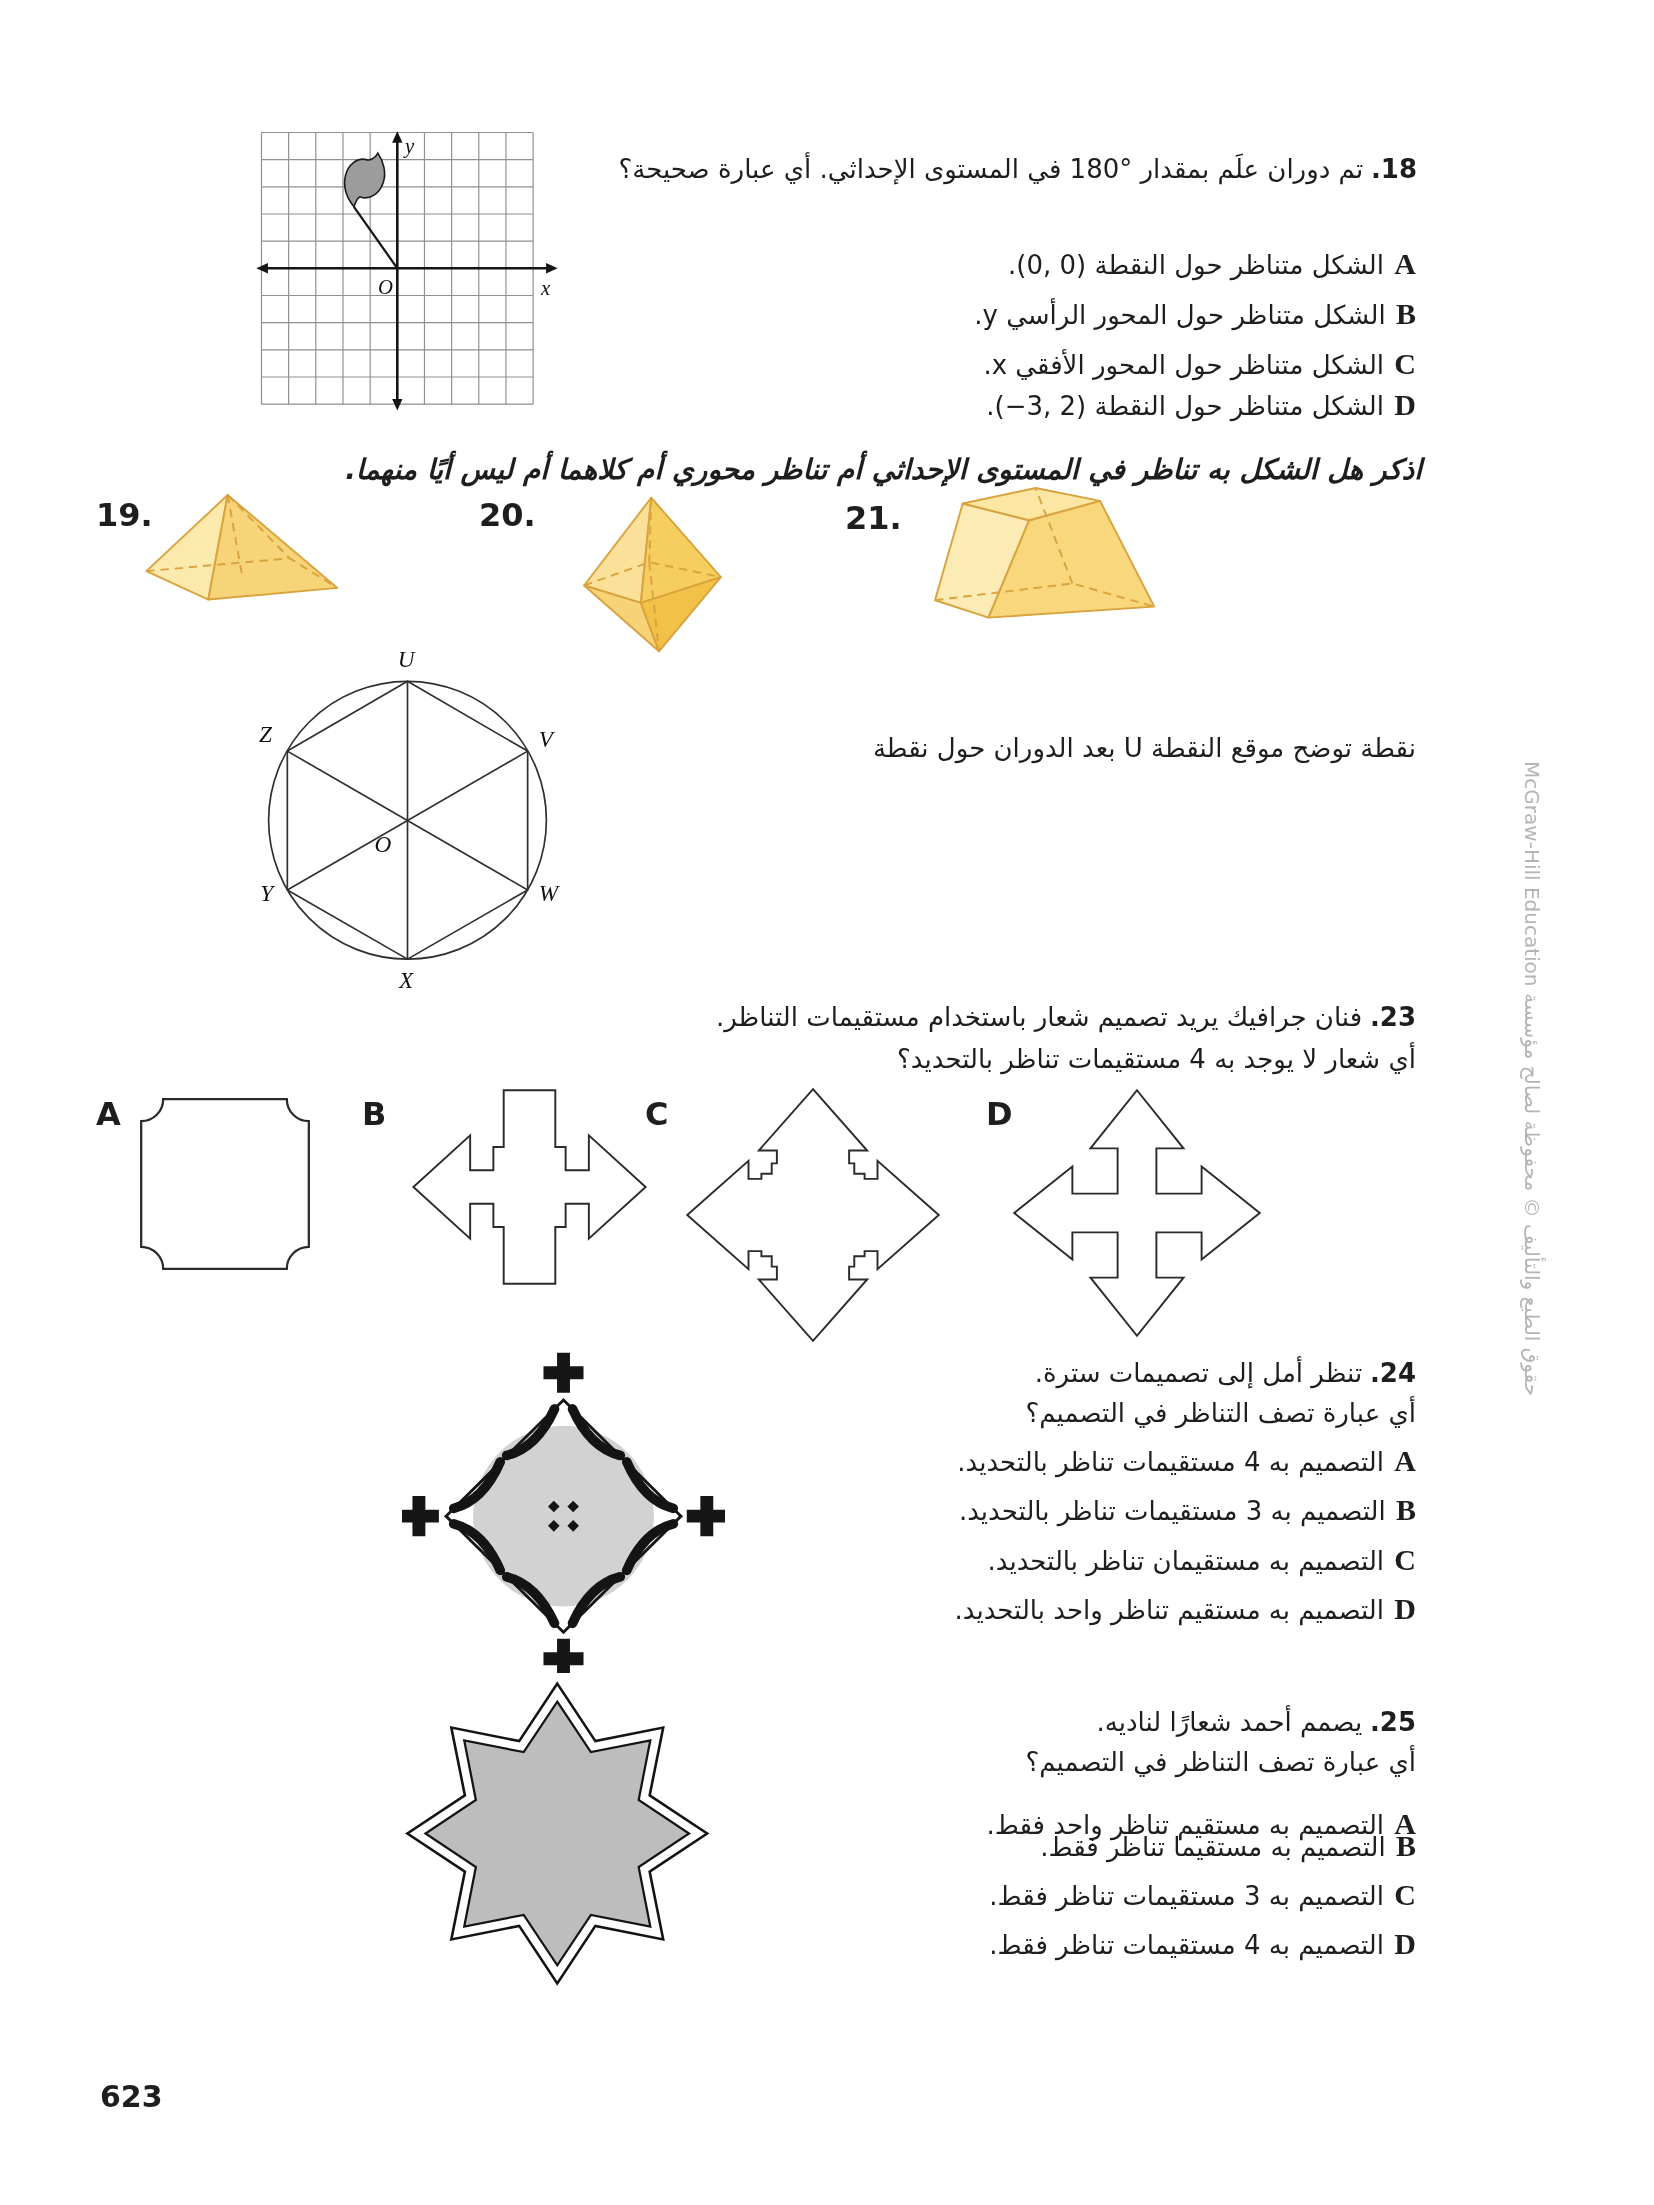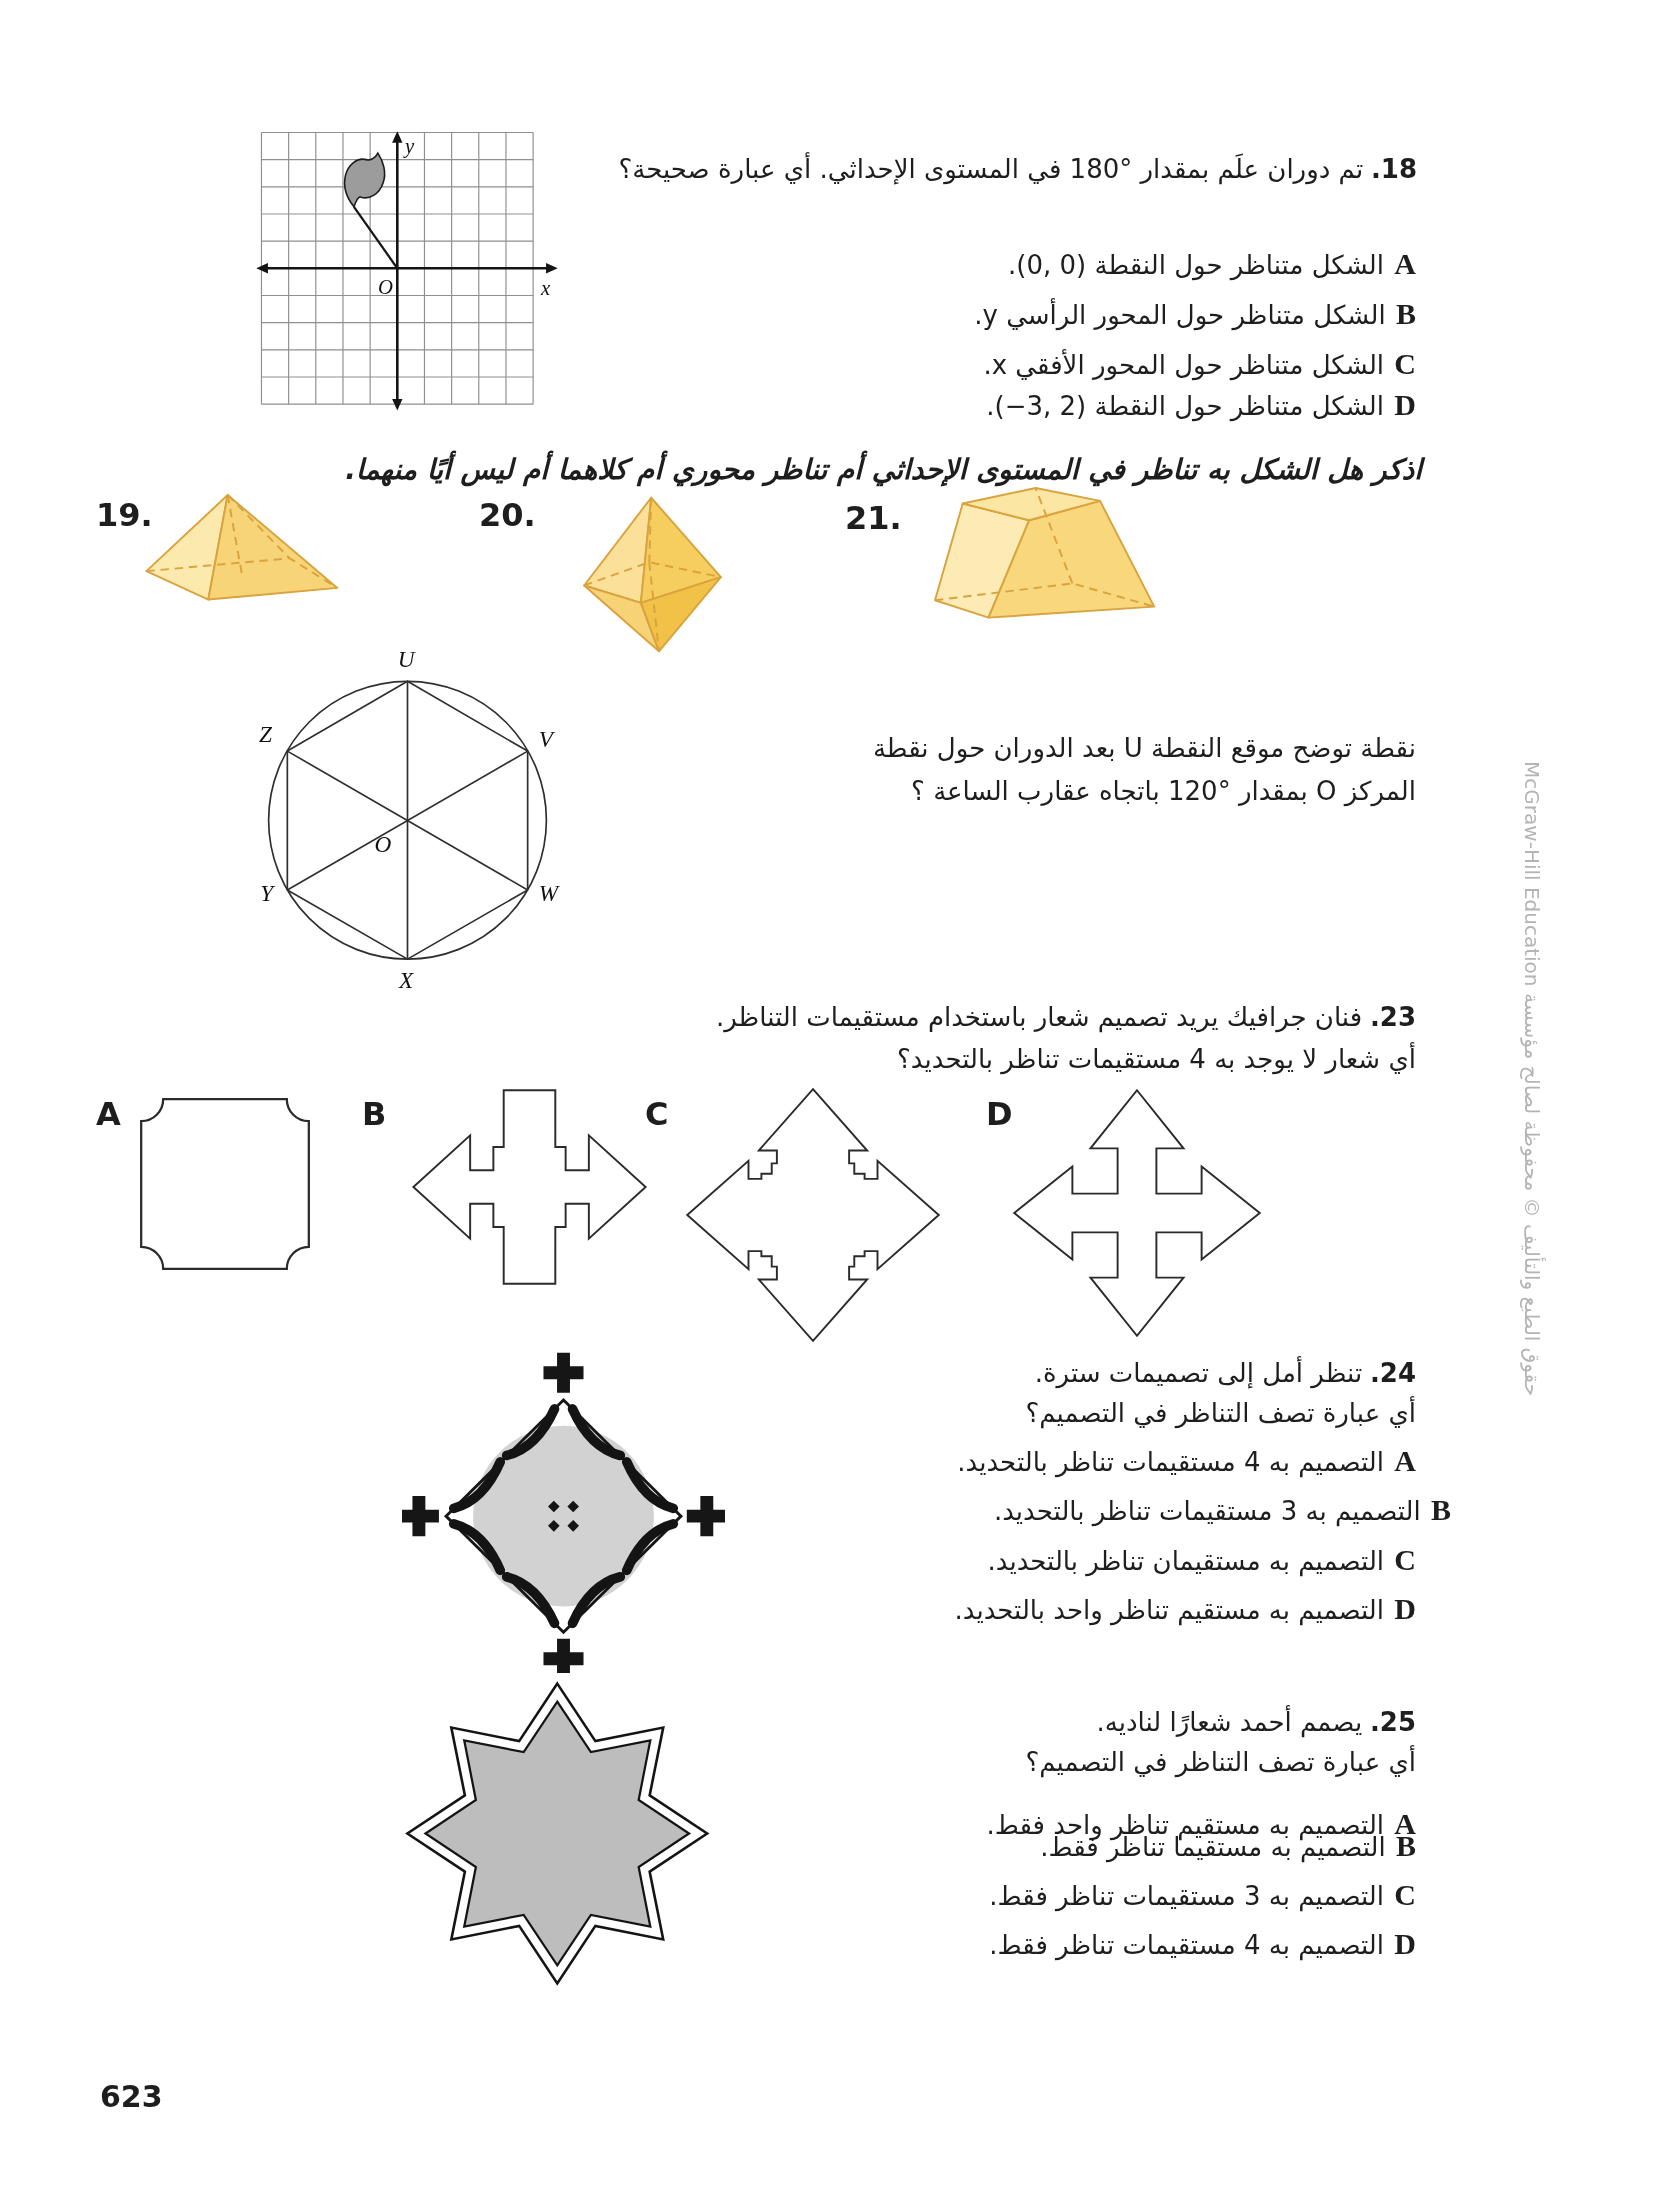--- a/index.html
+++ b/index.html
@@ -128,21 +128,20 @@
       <text x="464" y="172">V</text>
       <text x="468" y="410">W</text>
       <text x="248" y="544">X</text>
       <text x="32" y="410">Y</text>
       <text x="30" y="164">Z</text>
       <text x="212" y="334">O</text>
     </g>
   </svg>
 
   <div class="rtl-line" style="left:685px;top:731px;width:731px">نقطة توضح موقع النقطة U بعد الدوران حول نقطة</div>
-  <div class="rtl-line" style="left:685px;top:774px;width:731px">المركز O بمقدار °120 باتجاه عقارب الساعة ؟</div>
 
   <div class="rtl-line" style="left:685px;top:1000px;width:731px">
     <span class="qnum">23.</span><span>فنان جرافيك يريد تصميم شعار باستخدام مستقيمات التناظر.</span>
   </div>
   <div class="rtl-line" style="left:685px;top:1042px;width:731px">أي شعار لا يوجد به 4 مستقيمات تناظر بالتحديد؟</div>
 
   <div class="fig-num" style="left:96px;top:1095px">A</div>
   <div class="fig-num" style="left:362px;top:1095px">B</div>
   <div class="fig-num" style="left:645px;top:1095px">C</div>
   <div class="fig-num" style="left:986px;top:1095px">D</div>
@@ -190,21 +189,21 @@
     </g>
   </svg>
 
   <div class="rtl-line" style="left:685px;top:1356px;width:731px">
     <span class="qnum">24.</span><span>تنظر أمل إلى تصميمات سترة.</span>
   </div>
   <div class="rtl-line" style="left:685px;top:1396px;width:731px">أي عبارة تصف التناظر في التصميم؟</div>
   <div class="rtl-line opt" style="left:685px;top:1444px;width:731px">
     <span class="opt-letter">A</span><span>التصميم به 4 مستقيمات تناظر بالتحديد.</span>
   </div>
-  <div class="rtl-line opt" style="left:720px;top:1493px;width:731px">
+  <div class="rtl-line opt" style="left:685px;top:1493px;width:731px">
     <span class="opt-letter">B</span><span>التصميم به 3 مستقيمات تناظر بالتحديد.</span>
   </div>
   <div class="rtl-line opt" style="left:685px;top:1543px;width:731px">
     <span class="opt-letter">C</span><span>التصميم به مستقيمان تناظر بالتحديد.</span>
   </div>
   <div class="rtl-line opt" style="left:685px;top:1592px;width:731px">
     <span class="opt-letter">D</span><span>التصميم به مستقيم تناظر واحد بالتحديد.</span>
   </div>
 
   <svg class="abs" style="left:399px;top:1672px" width="323" height="323" viewBox="0 0 500 500">

